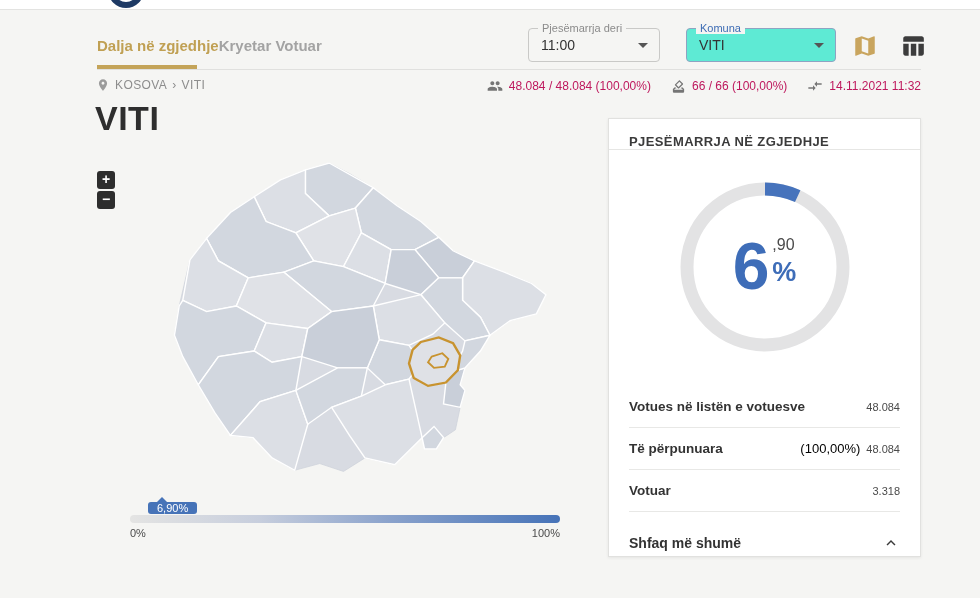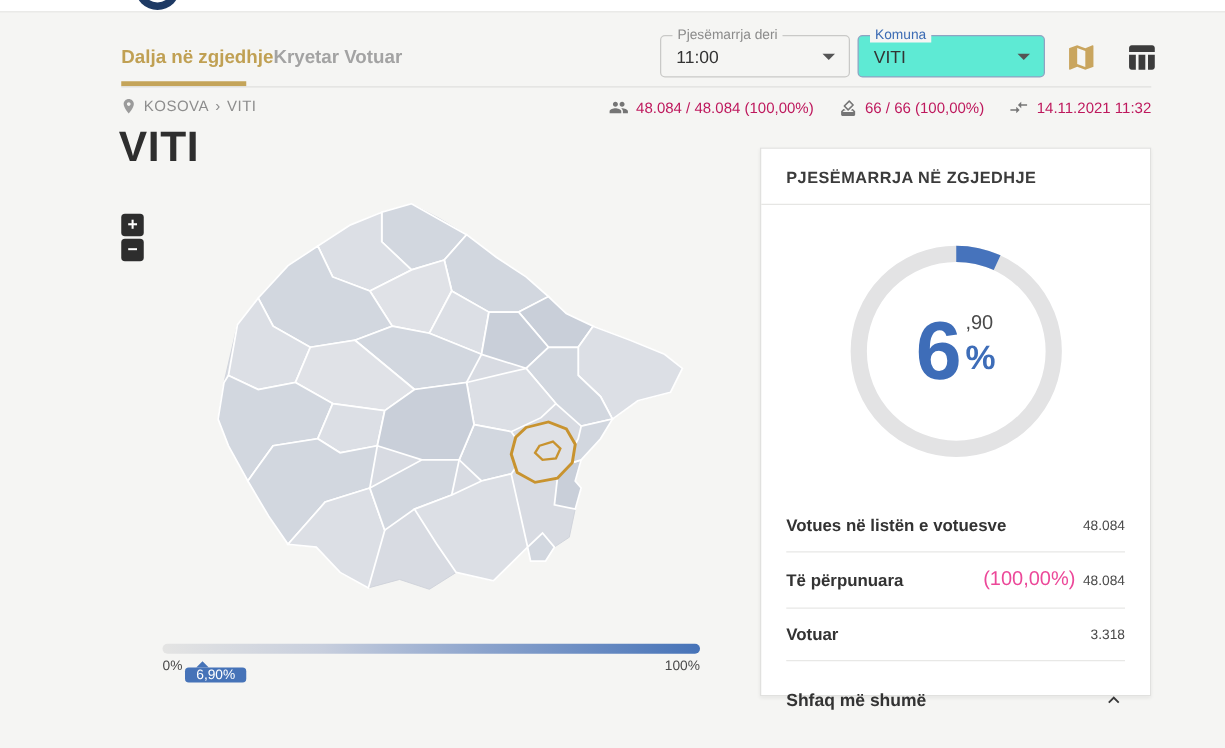--- a/index.html
+++ b/index.html
@@ -18,21 +18,21 @@
 
   
   .tabs { position:absolute; top:37px; left:97px; display:flex; font-size:15px; font-weight:bold; }
   .tab-active { color:#c0a053; cursor:pointer; }
   .tab-inactive { color:#a3a3a3; cursor:pointer; }
   .tab-underline { position:absolute; top:65px; left:97px; width:100px; height:4px; background:#c4a459; }
   .tabs-divider { position:absolute; top:69px; left:97px; width:824px; height:1px; background:#e0e0de; }
 
   
   .select-box { position:absolute; height:34px; border-radius:4px; cursor:pointer; }
-  .select-time { left:528px; top:28px; width:152px; border:1px solid #c9c9c7; background:transparent;padding-left:16px; }
+  .select-time { left:528px; top:28px; width:132px; border:1px solid #c9c9c7; background:transparent;padding-left:16px; }
   .select-komuna { left:686px; top:28px; width:150px; border:1px solid #8fa3c2; background:#5eead4; }
   .select-label { position:absolute; top:-7px; left:9px; font-size:11px; padding:0 4px; background:#f5f5f3; white-space:nowrap; }
   .select-time .select-label { color:#8b8b8b; }
   .select-komuna .select-label { color:#3d6cb4; }
   .select-value { position:absolute; left:12px; top:8px; font-size:14px; color:#333333; }
   .select-caret { position:absolute; right:11px; top:14px; width:0; height:0; border-left:5px solid transparent; border-right:5px solid transparent; border-top:5px solid #555555; }
 
   .icon-btn { position:absolute; width:26px; height:26px; cursor:pointer; }
   .icon-map-view { left:852px; top:33px; }
   .icon-table-view { left:900px; top:33px; }
@@ -53,37 +53,37 @@
   .region { stroke:#ffffff; stroke-width:1.2; }
   .region-base { fill:#d8dbe2; stroke:#cdd1d9; stroke-width:0.6; }
   .fillA { fill:#dcdfe5; } .fillB { fill:#d2d7df; } .fillC { fill:#c9cfd9; } .fillD { fill:#e0e2e7; }
   .viti-outline { fill:#dfe1e6; stroke:#c8932f; stroke-width:2; }
   .viti-enclave { fill:none; stroke:#c8932f; stroke-width:1.6; }
 
   
   .pbar { position:absolute; left:130px; top:515px; width:430px; height:8px; border-radius:4px;
           background:linear-gradient(90deg,#e4e4e3 0%, #c7cedd 30%, #8ba3cc 60%, #4673b8 100%); }
   .pbar-labels { position:absolute; left:130px; top:527px; width:430px; display:flex; justify-content:space-between; font-size:11px; color:#4a4a4a; }
-  .pbar-badge { position:absolute; left:148px; top:534px; background:#4673b8; color:#ffffff; font-size:11px; padding:0 9px; border-radius:3px; }
+  .pbar-badge { position:absolute; left:148px; top:502px; background:#4673b8; color:#ffffff; font-size:11px; padding:0 9px; border-radius:3px; }
   .pbar-badge::before { content:""; position:absolute; top:-5px; left:9px; border-left:5px solid transparent; border-right:5px solid transparent; border-bottom:5px solid #4673b8; }
 
   
   .panel { position:absolute; left:608px; top:118px; width:313px; height:439px; background:#ffffff; border:1px solid #e1e1df; box-shadow:0 1px 3px rgba(0,0,0,0.07); }
-  .panel-header { padding:15px 20px 14px 20px; font-size:13px; font-weight:bold; color:#3b3b3b; letter-spacing:0.4px; border-bottom:1px solid #e6e6e4; }
+  .panel-header { padding:15px 20px 0 20px; font-size:13px; font-weight:bold; color:#3b3b3b; letter-spacing:0.4px; border-bottom:1px solid #e6e6e4; }
   .gauge-wrap { position:relative; width:190px; height:190px; margin:22px auto 0 auto; }
   .gauge-center { position:absolute; left:0; top:0; width:190px; height:190px; display:flex; align-items:center; justify-content:center; }
   .gauge-num { font-size:66px; font-weight:bold; color:#3e6db8; line-height:0.9; }
   .gauge-sup { display:flex; flex-direction:column; align-items:flex-start; margin-left:3px; margin-top:-10px; }
   .gauge-dec { font-size:16px; color:#4a4a4a; }
   .gauge-pct { font-size:27px; font-weight:bold; color:#3e6db8; margin-top:3px; }
   .panel-table { margin:24px 20px 0 20px; }
   .p-row { display:flex; justify-content:space-between; align-items:center; padding:13px 0; border-bottom:1px solid #e8e8e6; }
   .p-label { font-size:13.5px; font-weight:bold; color:#333333; }
   .p-val-group { display:flex; align-items:baseline; gap:6px; }
-  .p-note { font-size:16px; color:#ec4899; }
+  .p-note { font-size:13px; color:#000000; }
   .p-value { font-size:11px; color:#4a4a4a; }
   .show-more { display:flex; justify-content:space-between; align-items:center; margin:10px 20px 0 20px; padding:12px 0 0 0; cursor:pointer; }
   .show-more-label { font-size:14px; font-weight:bold; color:#333333; }
 </style>
 </head>
 <body>
 
 <div class="topbar">
   <div class="logo">
     <div class="logo-inner"></div>

